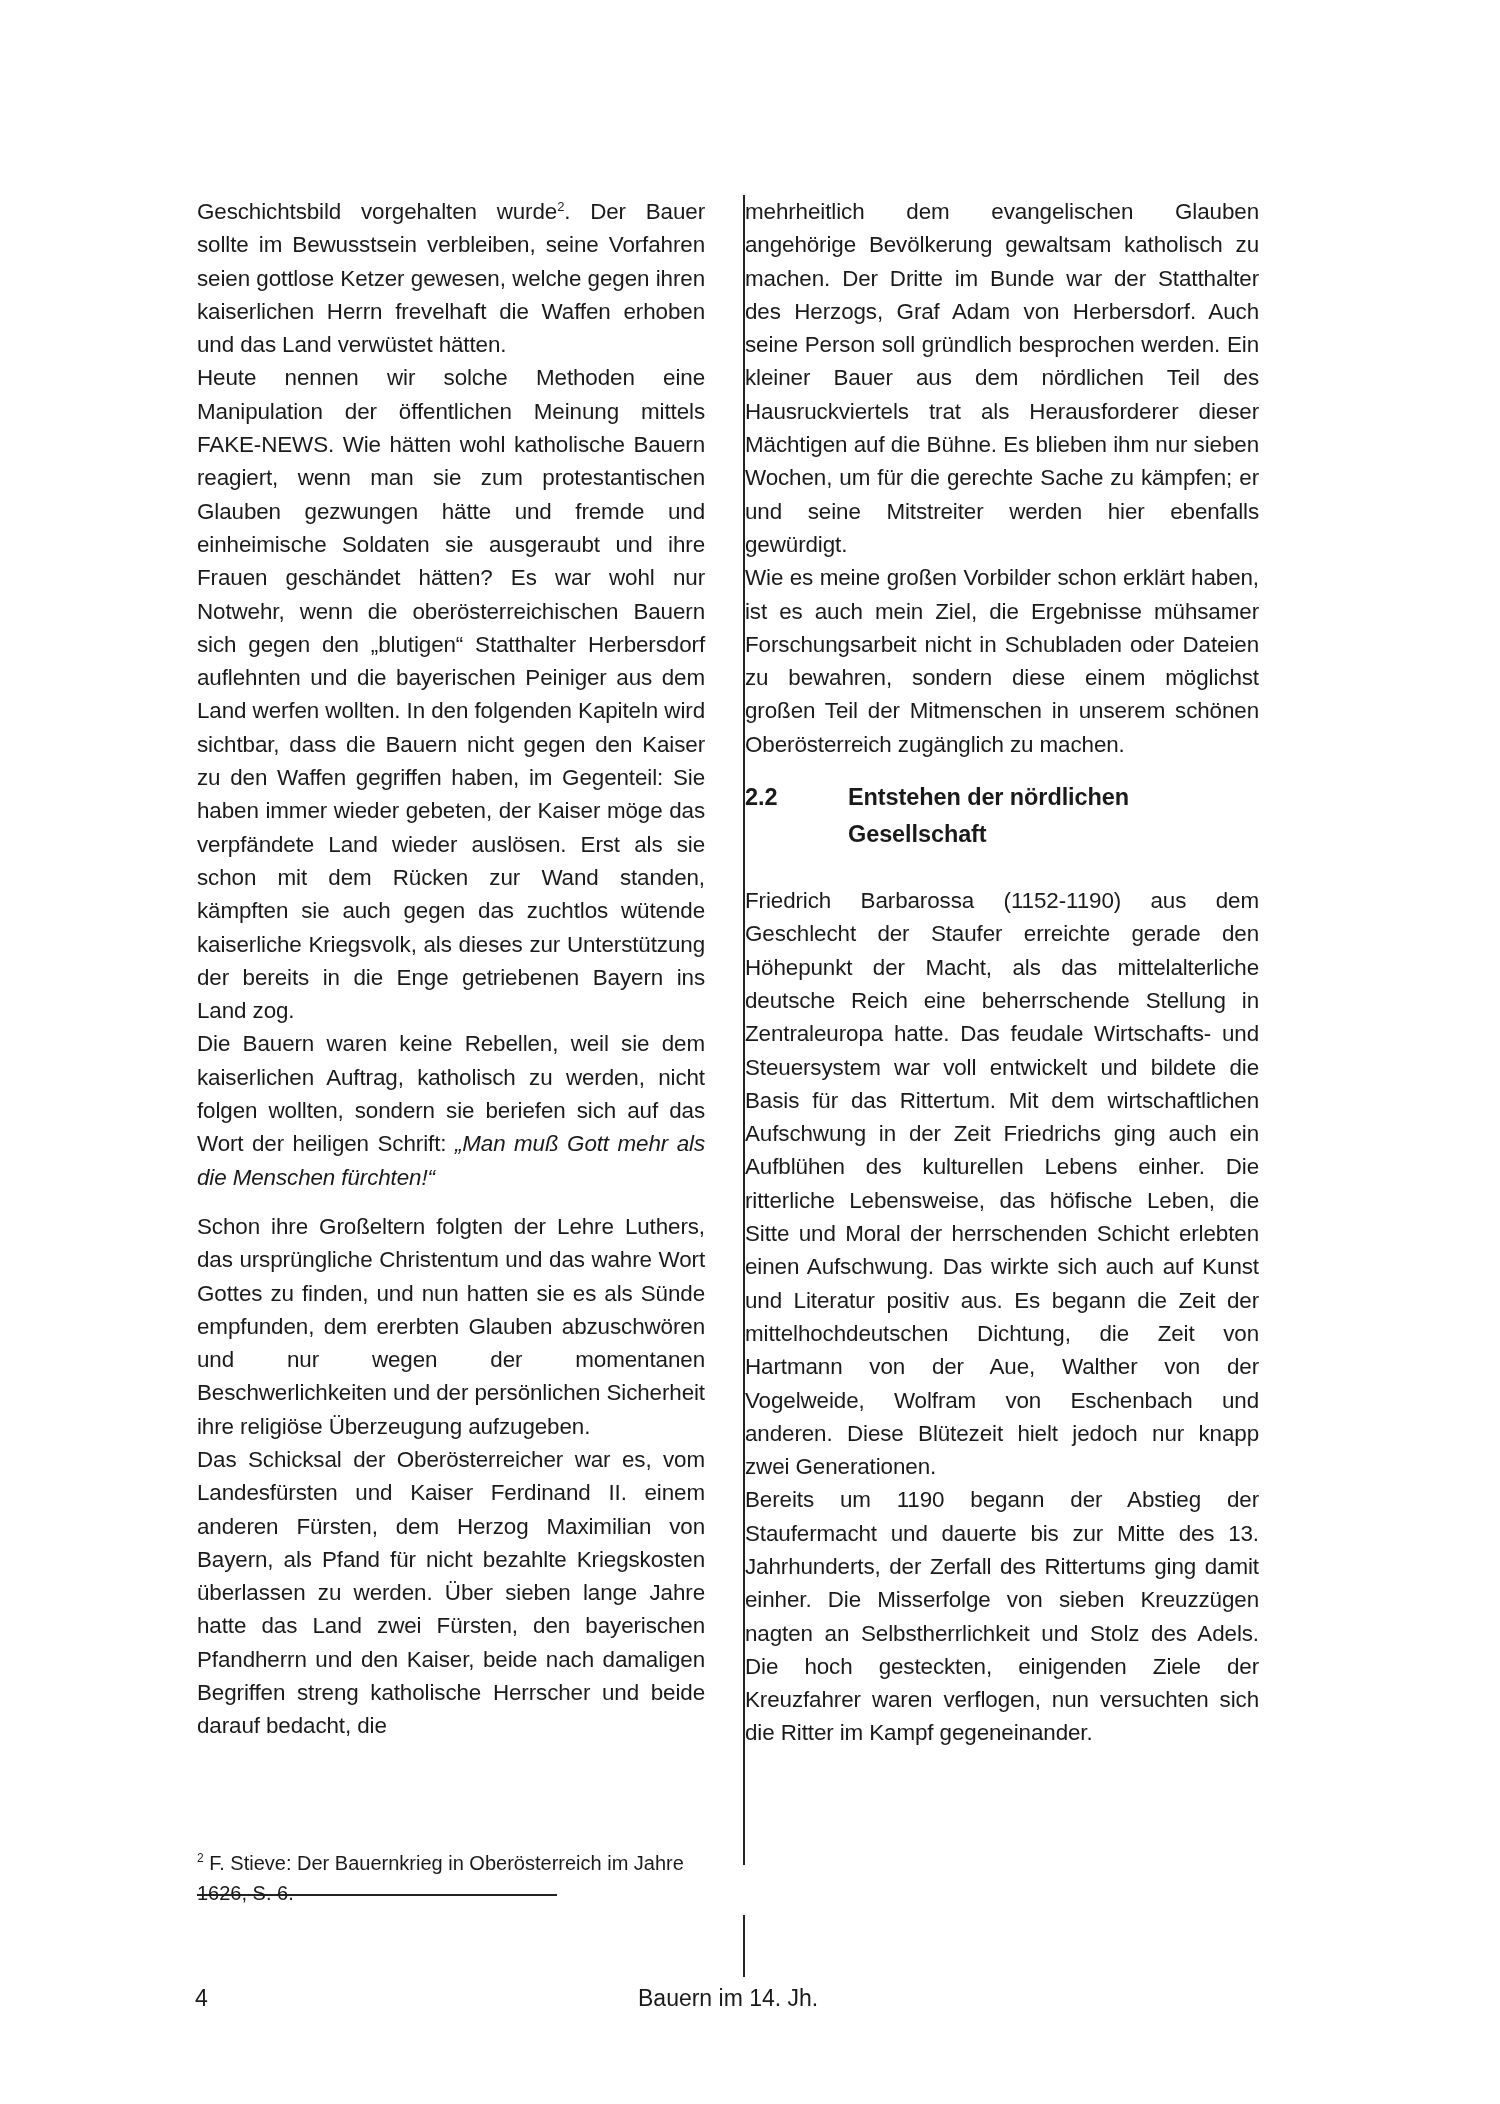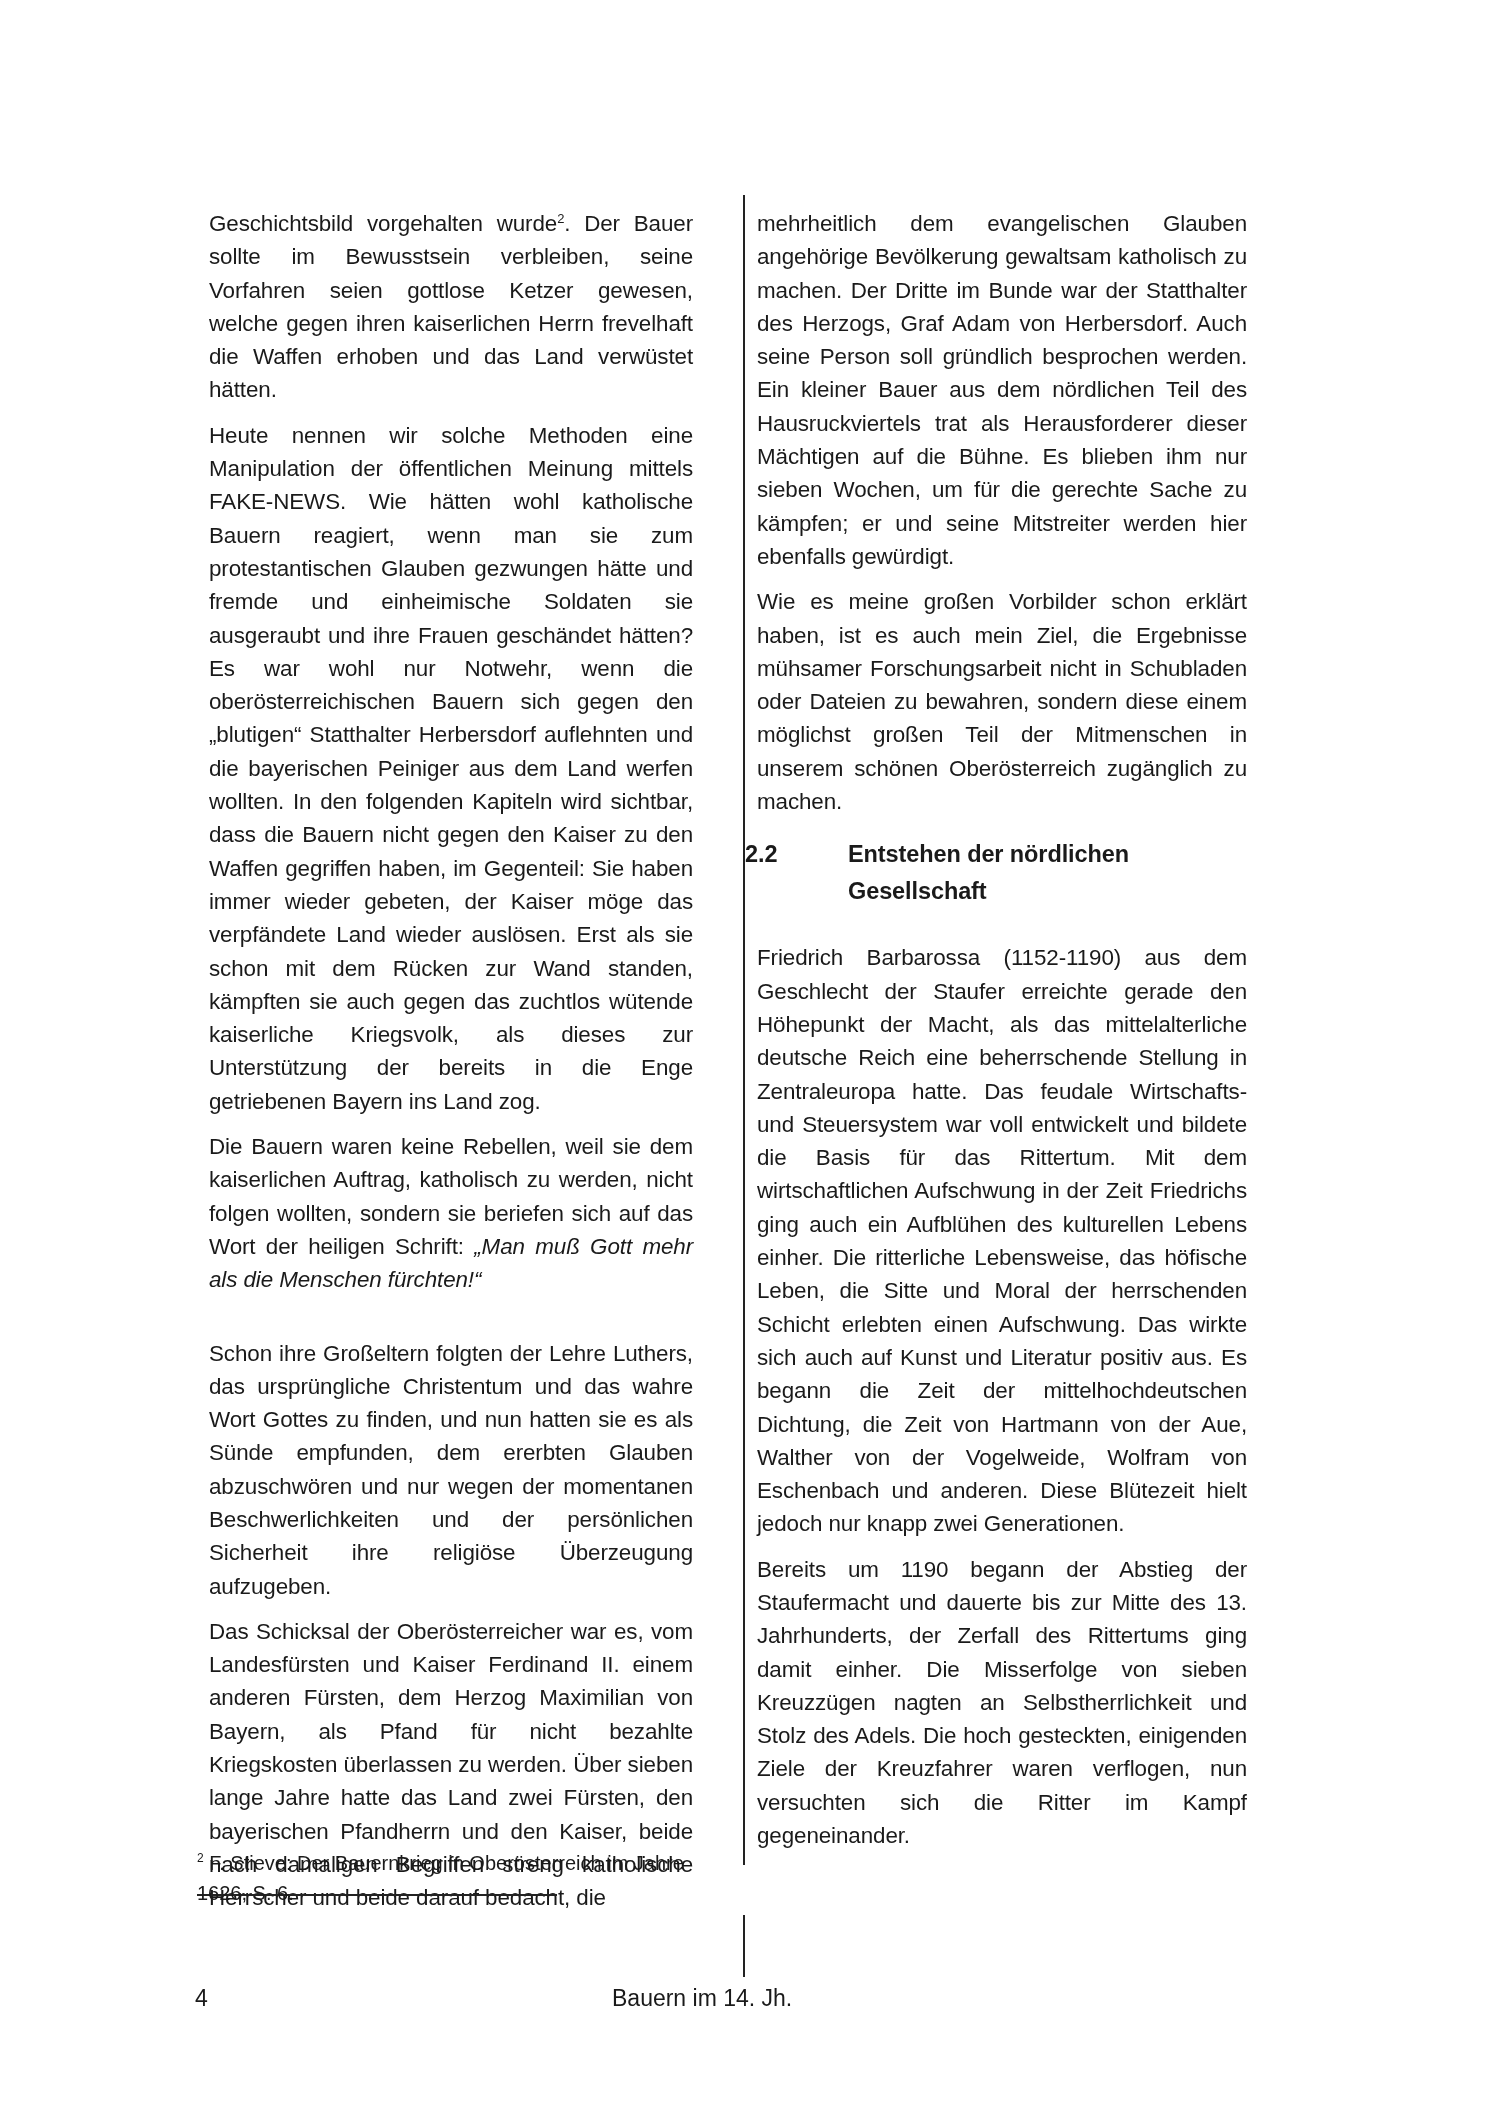--- a/index.html
+++ b/index.html
@@ -1,32 +1,32 @@
 <!DOCTYPE html>
 <html><head>
 <meta charset="utf-8">
 <style>
   html,body{margin:0;padding:0;background:#fff;}
   body{width:1500px;height:2104px;position:relative;overflow:hidden;
        font-family:"Liberation Sans","DejaVu Sans",sans-serif;color:#1a1a1a;}
   .col{position:absolute;top:195px;font-size:22.4px;line-height:33.3px;text-align:justify;letter-spacing:-0.1px;}
-  .col p{margin:12px;}
+  .col p{margin:0;}
   #left{left:197px;width:508px;}
   #right{left:745px;width:514px;}
   .gap{height:16px;}
   .it{font-style:italic;}
   sup{font-size:13px;line-height:0;vertical-align:super;}
   .divider{position:absolute;left:743px;width:2px;background:#222;}
   h2{margin:18px 0 31px 0;font-size:23.5px;line-height:37px;font-weight:bold;display:flex;text-align:left;gap:29px;}
   h2 .num{width:74px;flex:none;}
   .fnrule{position:absolute;left:197px;top:1894px;width:360px;height:2px;background:#222;}
   .footnote{position:absolute;left:197px;top:1848px;width:520px;font-size:20px;line-height:30px;}
   .footnote sup{font-size:12px;}
   .pnum{position:absolute;left:195px;top:1985px;font-size:23px;}
-  .running{position:absolute;left:612px;top:1985px;font-size:23px;}
+  .running{position:absolute;left:638px;top:1985px;font-size:23px;}
 </style>
 </head>
 <body>
 
 <div id="left" class="col">
   <p><span>Geschichtsbild vorgehalten wurde</span><sup>2</sup><span>. Der Bauer sollte im Bewusstsein verbleiben, seine Vorfahren seien gottlose Ketzer gewesen, welche gegen ihren kaiserlichen Herrn frevelhaft die Waffen erhoben und das Land verwüstet hätten.</span></p>
   <p>Heute nennen wir solche Methoden eine Manipulation der öffentlichen Meinung mittels FAKE-NEWS.   Wie hätten wohl katholische Bauern reagiert, wenn man sie zum protestantischen Glauben gezwungen hätte und fremde und einheimische Soldaten sie ausgeraubt und ihre Frauen geschändet hätten? Es war wohl nur Notwehr, wenn die oberösterreichischen Bauern sich gegen den „blutigen“ Statthalter Herbersdorf auflehnten und die bayerischen Peiniger aus dem Land werfen wollten. In den folgenden Kapiteln wird sichtbar, dass die Bauern nicht gegen den Kaiser zu den Waffen gegriffen haben, im Gegenteil: Sie haben immer wieder gebeten, der Kaiser möge das verpfändete Land wieder auslösen. Erst als sie schon mit dem Rücken zur Wand standen, kämpften sie auch gegen das zuchtlos wütende kaiserliche Kriegsvolk, als dieses zur Unterstützung der bereits in die Enge getriebenen Bayern ins Land zog.</p>
   <p><span>Die Bauern waren keine Rebellen, weil sie dem kaiserlichen Auftrag, katholisch zu werden, nicht folgen wollten, sondern sie beriefen sich auf das Wort der heiligen Schrift: </span><span class="it">„Man muß Gott mehr als die Menschen fürchten!“</span></p>
   <div class="gap"></div>
   <p>Schon ihre Großeltern folgten der Lehre Luthers, das ursprüngliche Christentum und das wahre Wort Gottes zu finden, und nun hatten sie es als Sünde empfunden, dem ererbten Glauben abzuschwören und nur wegen der momentanen Beschwerlichkeiten und der persönlichen Sicherheit ihre religiöse Überzeugung aufzugeben.</p>

